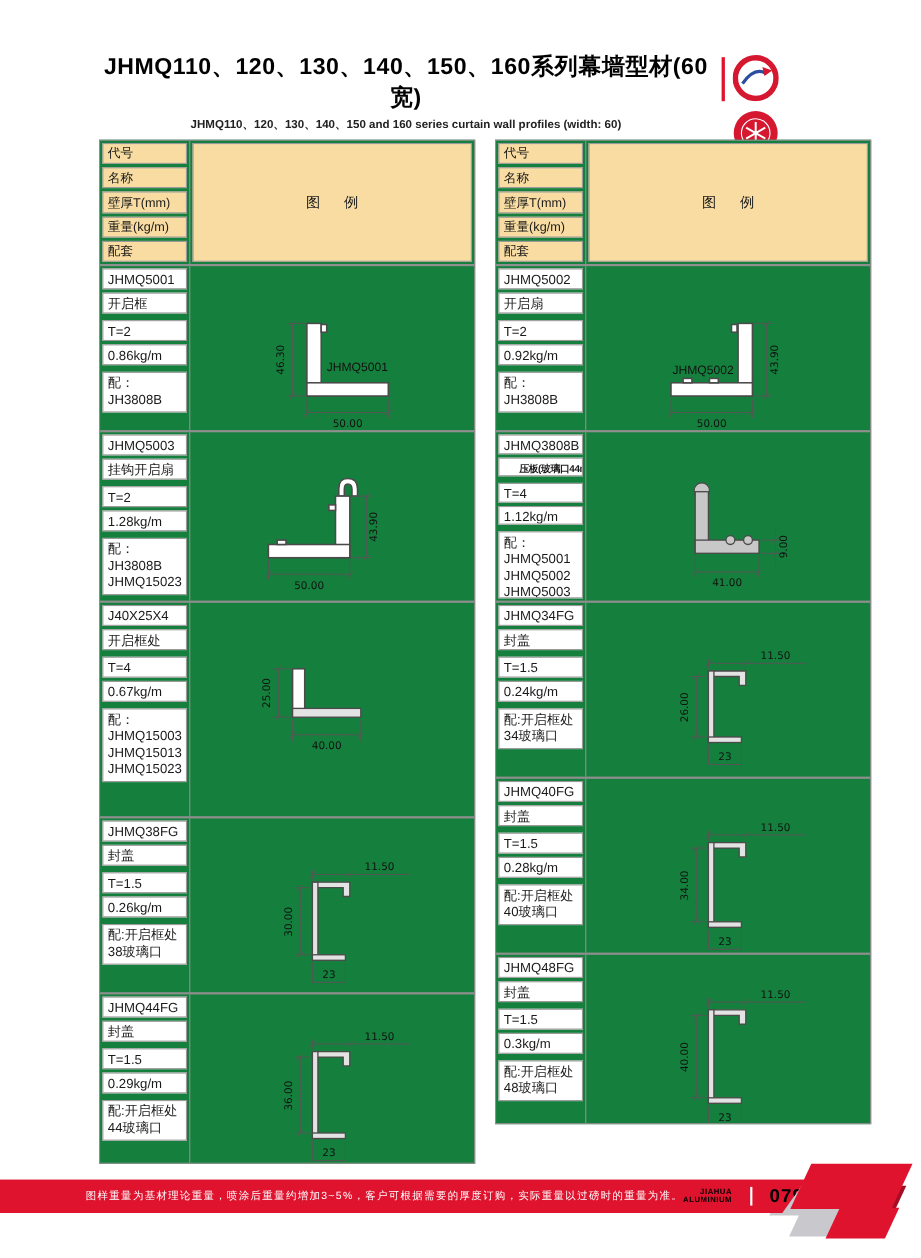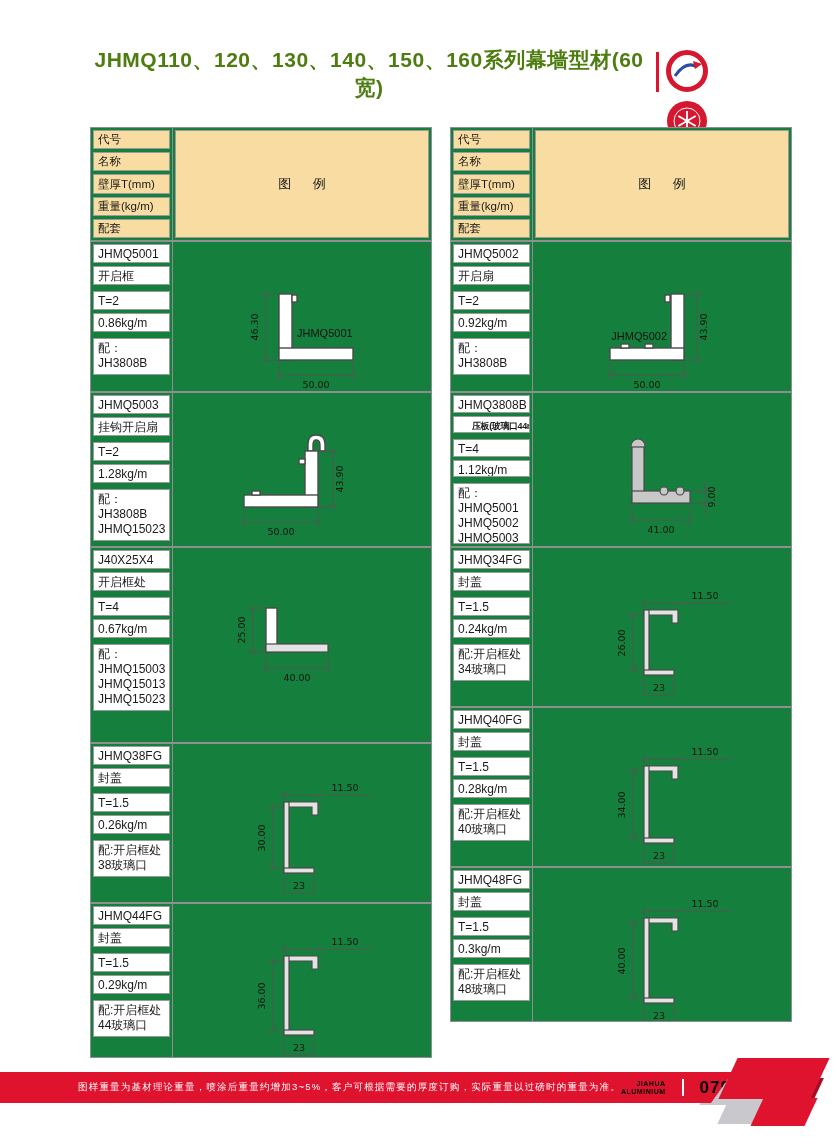--- a/index.html
+++ b/index.html
@@ -3,21 +3,21 @@
 <meta charset="utf-8">
 <style>
   html,body { margin:0; padding:0; }
   body {
     width:837px; height:1144px; position:relative; background:#ffffff;
     font-family:"Liberation Sans","DejaVu Sans",sans-serif; color:#1a1a1a;
     overflow:hidden;
   }
   
   .title-wrap { position:absolute; left:88px; top:46px; width:562px; text-align:center; }
-  .title { font-size:21px; font-weight:bold; letter-spacing:0.5px; color:#4d7c0f; }
+  .title { font-size:21px; font-weight:bold; letter-spacing:0.5px; color:#000000; }
   .subtitle { font-size:10.5px; font-weight:bold; color:#222; margin-top:4px; }
   .logo-divider { position:absolute; left:656px; top:52px; width:3px; height:40px; background:#e0132f; }
   .logos { position:absolute; left:666px; top:50px; display:flex; gap:8px;flex-direction:column; }
   .logo { width:42px; height:42px; }
   
   .sheet-table { position:absolute; top:127px; width:342px; box-sizing:border-box;
                  border:1.5px solid #8f8f8f; background:#15803d; }
   #table-left { left:90px; } #table-right { left:450px; }
   .thead { display:flex; height:112px; }
   .lcol { width:82px; box-sizing:border-box; padding:2px; display:flex; flex-direction:column;
@@ -57,20 +57,21 @@
   .s-redbig{ left:728px; top:1058px; width:92px; height:41px; background:#e0132f; z-index:3; }
   .s-dkred { left:774px; top:1078px; width:42px; height:34px; background:#a50d25; z-index:1; }
   .s-gray2 { left:722px; top:1104px; width:44px; height:20px; background:#c9c9cd; z-index:1; }
   .s-red2  { left:757px; top:1098px; width:54px; height:28px; background:#e0132f; z-index:2; }
 </style>
 </head>
 <body>
 
 <div class="title-wrap">
   <div class="title">JHMQ110、120、130、140、150、160系列幕墙型材(60宽)</div>
+  <div class="subtitle">JHMQ110、120、130、140、150 and 160 series curtain wall profiles (width: 60)</div>
 </div>
 <div class="logo-divider"></div>
 <div class="logos">
   <svg class="logo" viewBox="0 0 42 42">
     <circle cx="21" cy="21" r="18.5" fill="#fff" stroke="#d5172f" stroke-width="5"></circle>
     <path d="M9,26 Q20,10 31,17" stroke="#2b4ea0" stroke-width="3" fill="none"></path>
     <path d="M27,11 l9,3 -7,5 z" fill="#d5172f"></path>
   </svg>
   <svg class="logo" viewBox="0 0 42 42">
     <circle cx="21" cy="21" r="20" fill="#d5172f"></circle>

